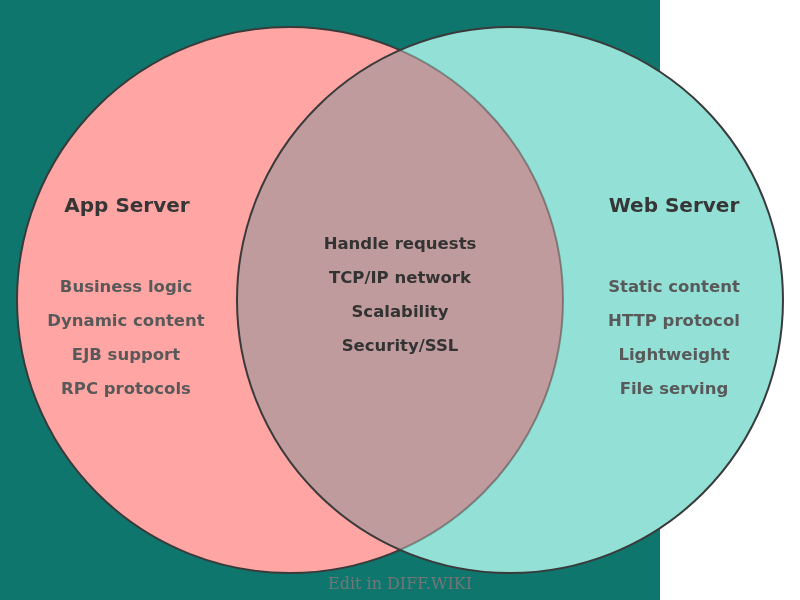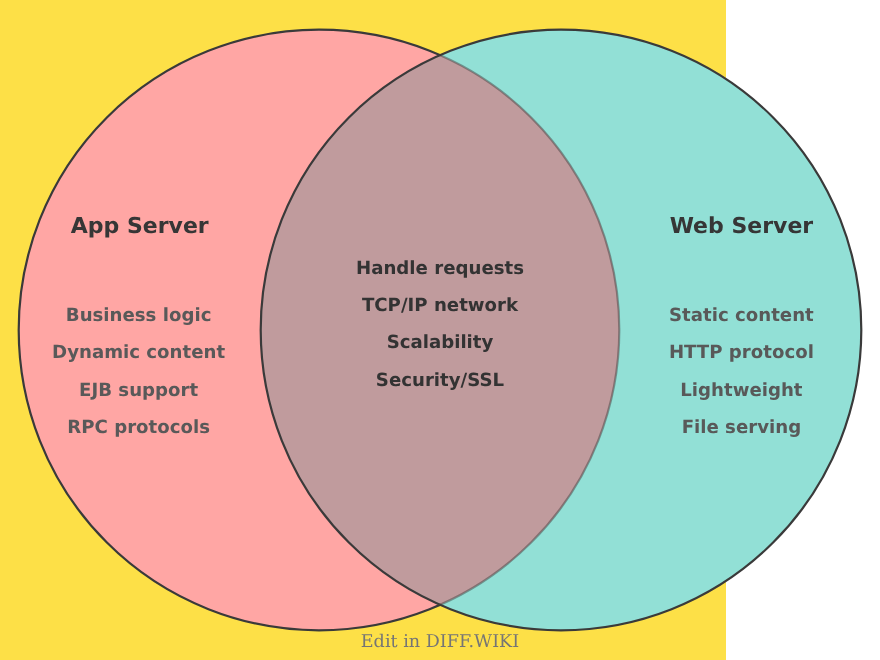--- a/index.html
+++ b/index.html
@@ -7,21 +7,21 @@
     padding: 0;
     background: #ffffff;
     width: 800px;
     height: 600px;
     overflow: hidden;
   }
   .stage {
     position: relative;
     width: 660px;
     height: 600px;
-    background: #fde047;
+    background: #0f766e;
   }
   svg { display: block; }
   .venn-title {
     font-family: "DejaVu Sans", "Liberation Sans", sans-serif;
     font-size: 20px;
     font-weight: 700;
     text-anchor: middle;
   }
   .venn-item {
     font-family: "DejaVu Sans", "Liberation Sans", sans-serif;

